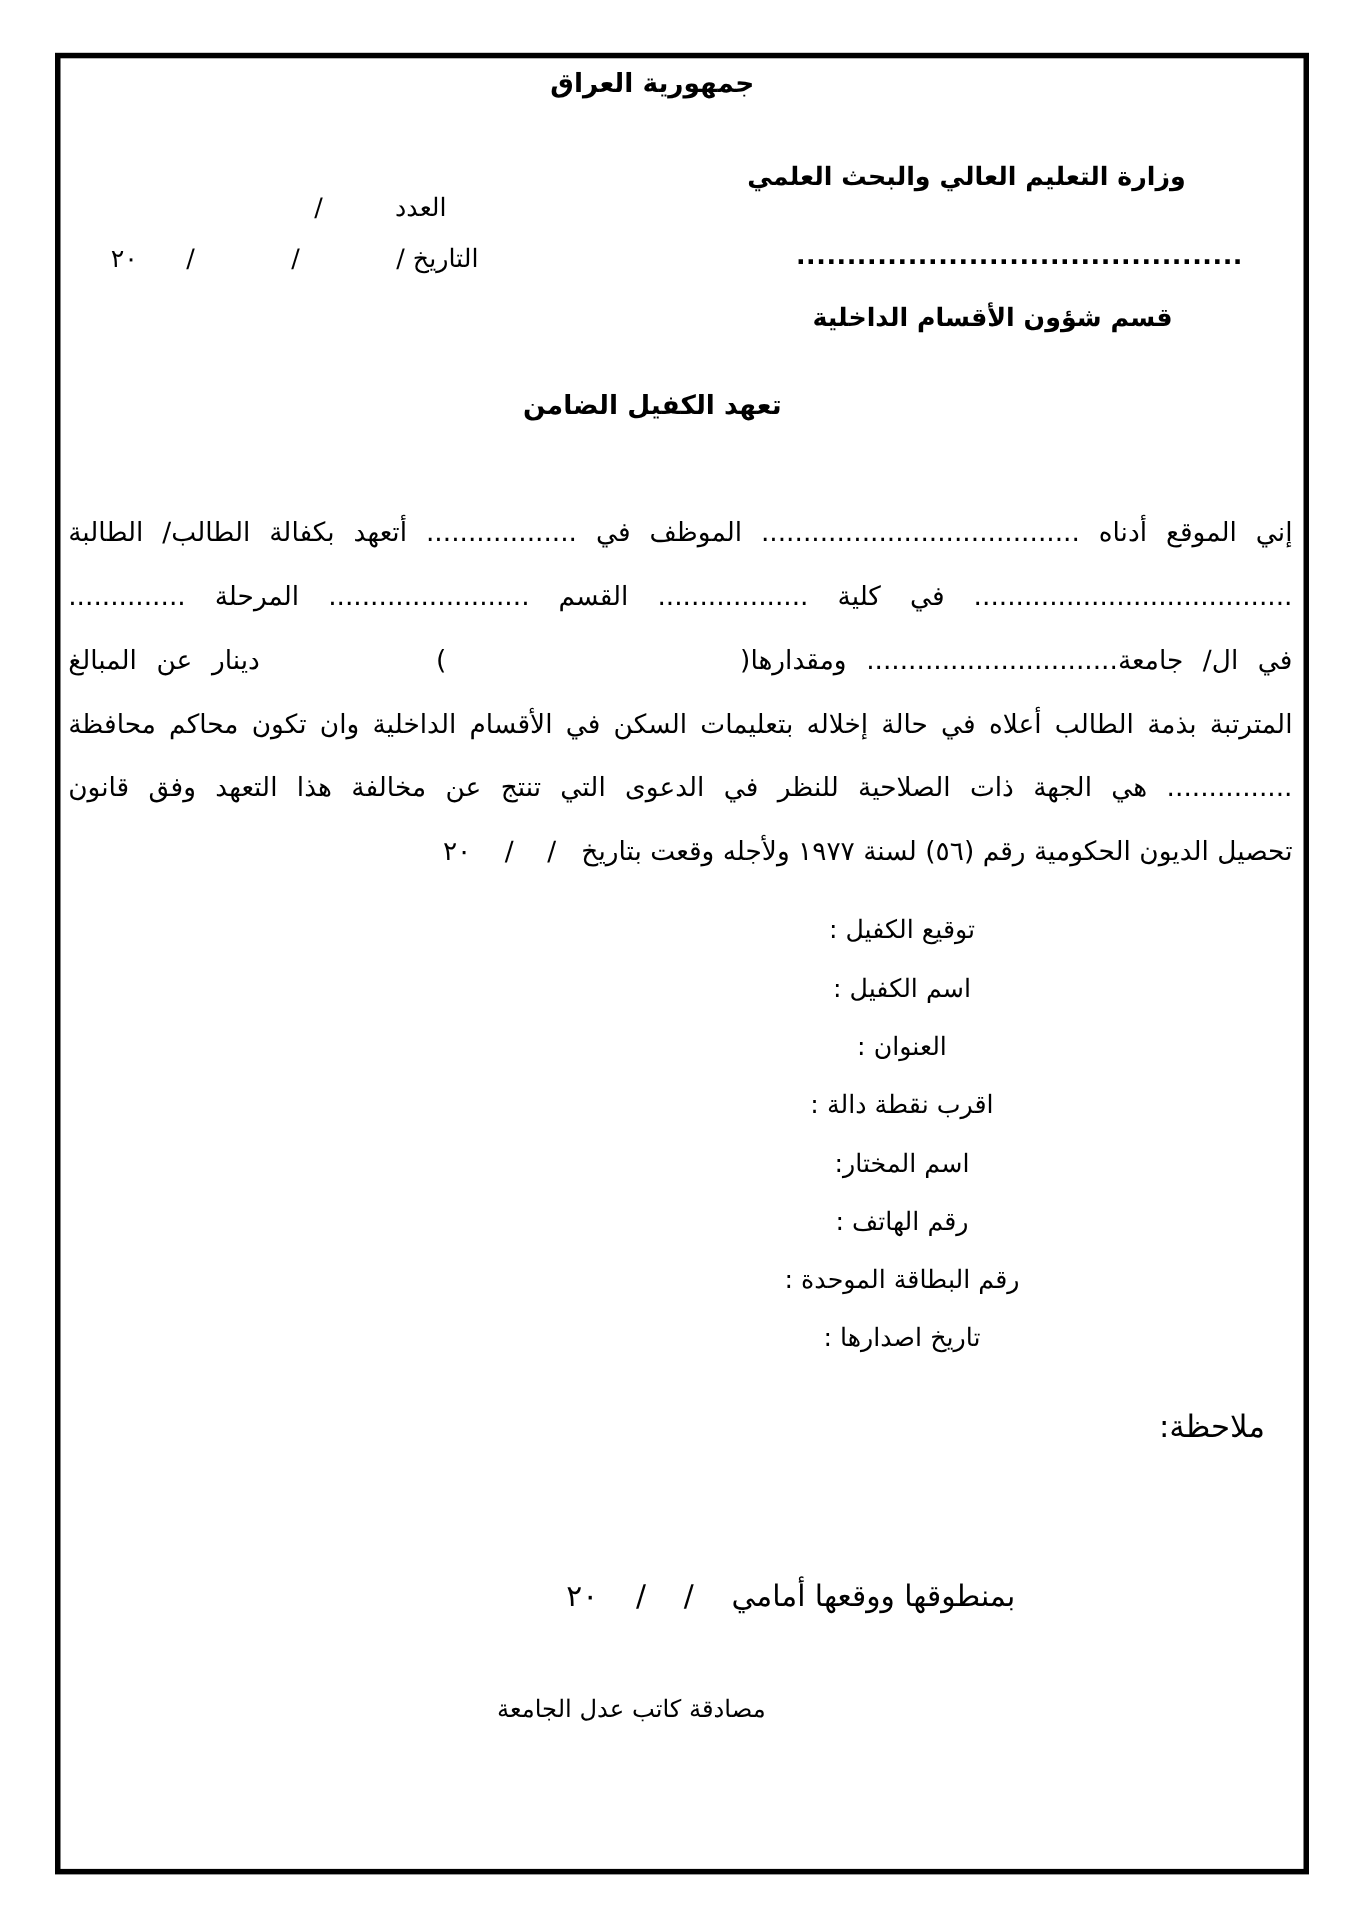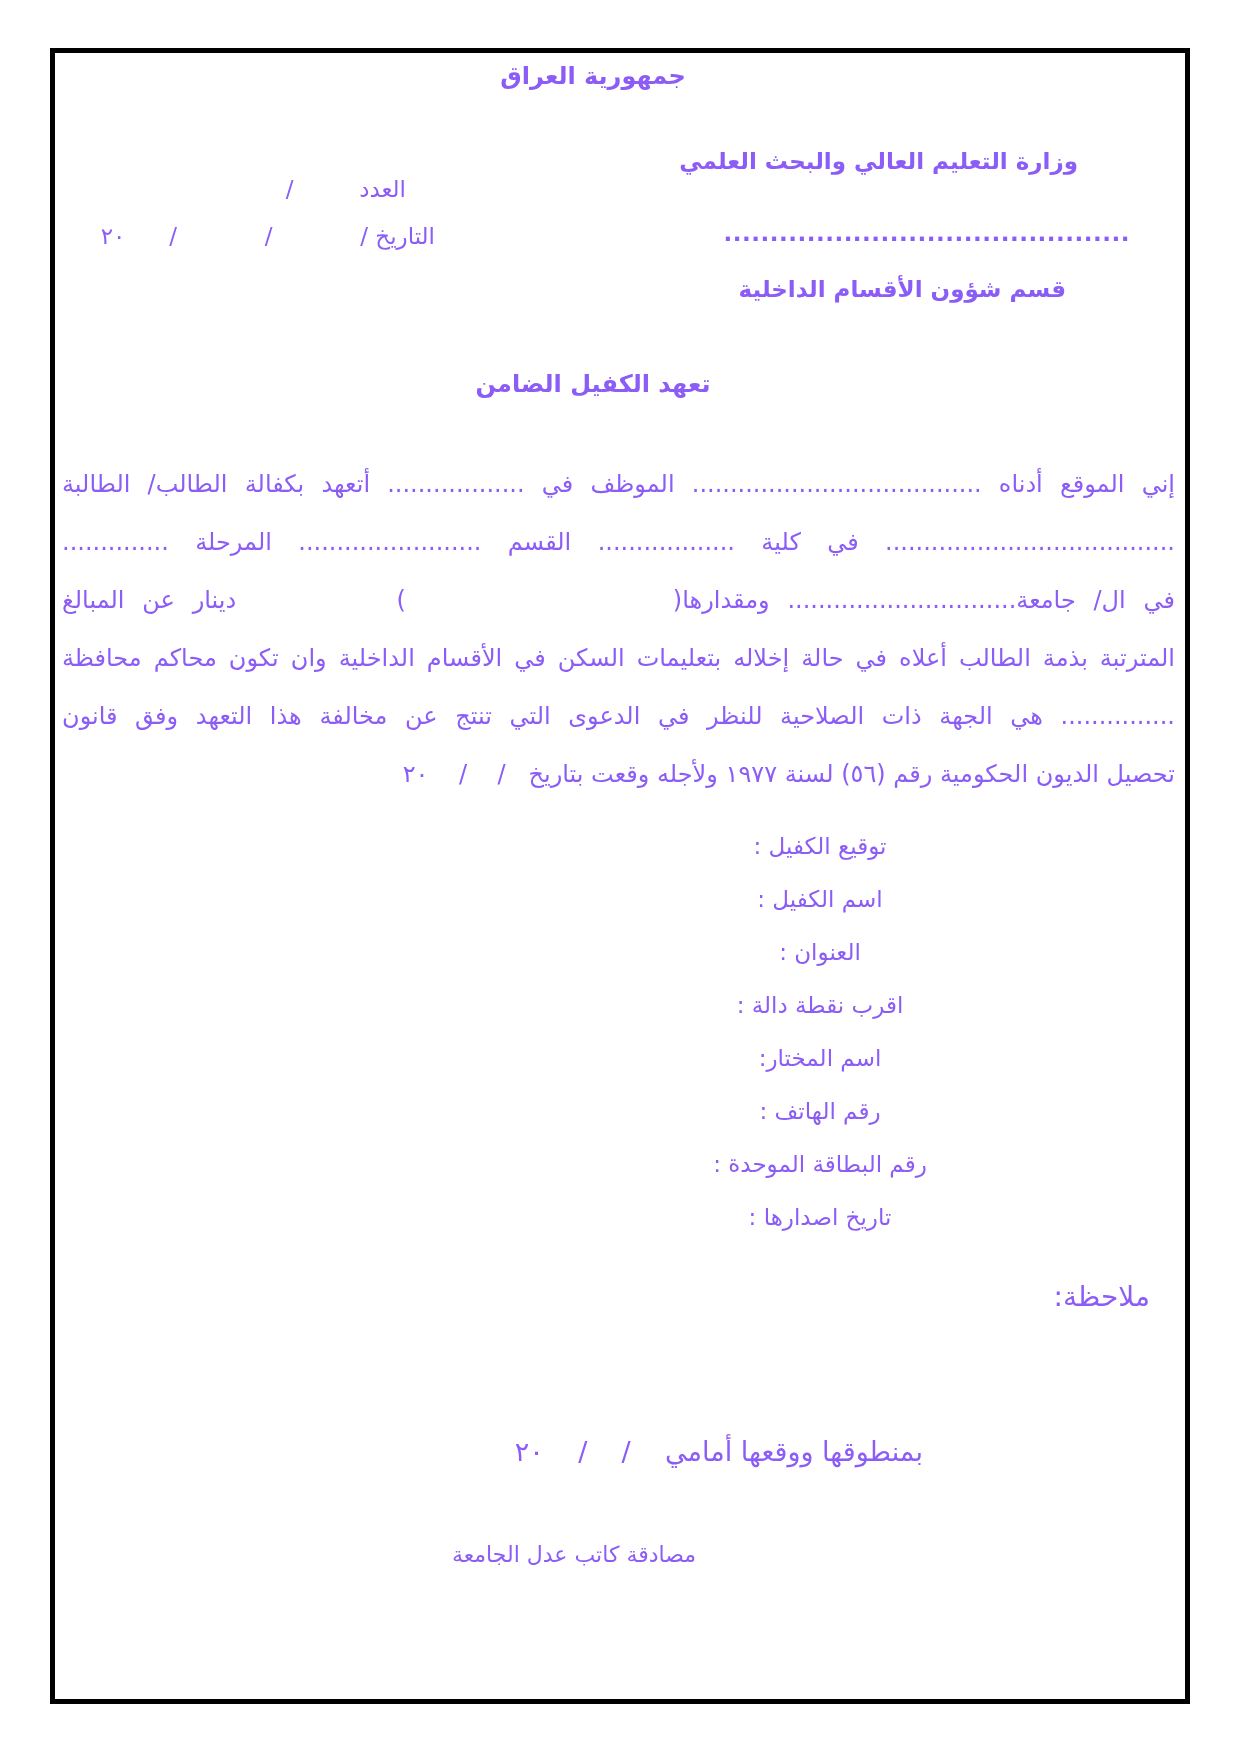--- a/index.html
+++ b/index.html
@@ -1,31 +1,31 @@
 <!DOCTYPE html>
 <html><head>
 <meta charset="utf-8">
 <style>
   html,body{margin:0;padding:0;background:#fff;}
   .page{position:relative;width:1241px;height:1755px;background:#ffffff;
-        font-family:"DejaVu Sans",sans-serif;color:#8b5cf6;direction:rtl;overflow:hidden;}
+        font-family:"DejaVu Sans",sans-serif;color:#000000;direction:rtl;overflow:hidden;}
   .frame{position:absolute;left:50px;top:48px;width:1140px;height:1656px;
          border:5px solid #000;box-sizing:border-box;}
   .abs{position:absolute;}
   .b{font-weight:bold;}
   .ctr{text-align:center;}
   .pre{white-space:pre;}
   .just{text-align:justify;text-align-last:justify;}
   .country{left:0;top:62px;width:1186px;font-size:24px;}
   .ministry{top:148px;right:163px;font-size:23px;}
   .adad{top:176px;right:835px;font-size:23px;}
   .hdots{top:220px;right:111px;font-size:23px;letter-spacing:.5px;}
   .tarikh{top:223px;right:806px;font-size:23px;}
   .qism{top:276px;right:175px;font-size:23px;}
-  .formtitle{left:0;top:354px;width:1186px;font-size:24px;margin-top:16px;}
+  .formtitle{left:0;top:354px;width:1186px;font-size:24px;}
   .pledge{left:62px;top:455px;width:1113px;font-size:24px;}
   .pledge .pl{height:58px;line-height:58px;}
   .pledge .endline{text-align:right;text-align-last:right;}
   .fields{left:420px;top:820px;width:800px;font-size:23px;text-align:center;}
   .fields .fl{height:53px;line-height:53px;}
   .notelabel{top:1280px;right:91px;font-size:28px;}
   .note{left:62px;top:1330px;width:1113px;font-size:21px;}
   .note .nl{height:44px;line-height:44px;}
   .noteclose{top:1436px;right:318px;font-size:27px;}
   .notary{left:0;top:1542px;width:1148px;font-size:22px;}

